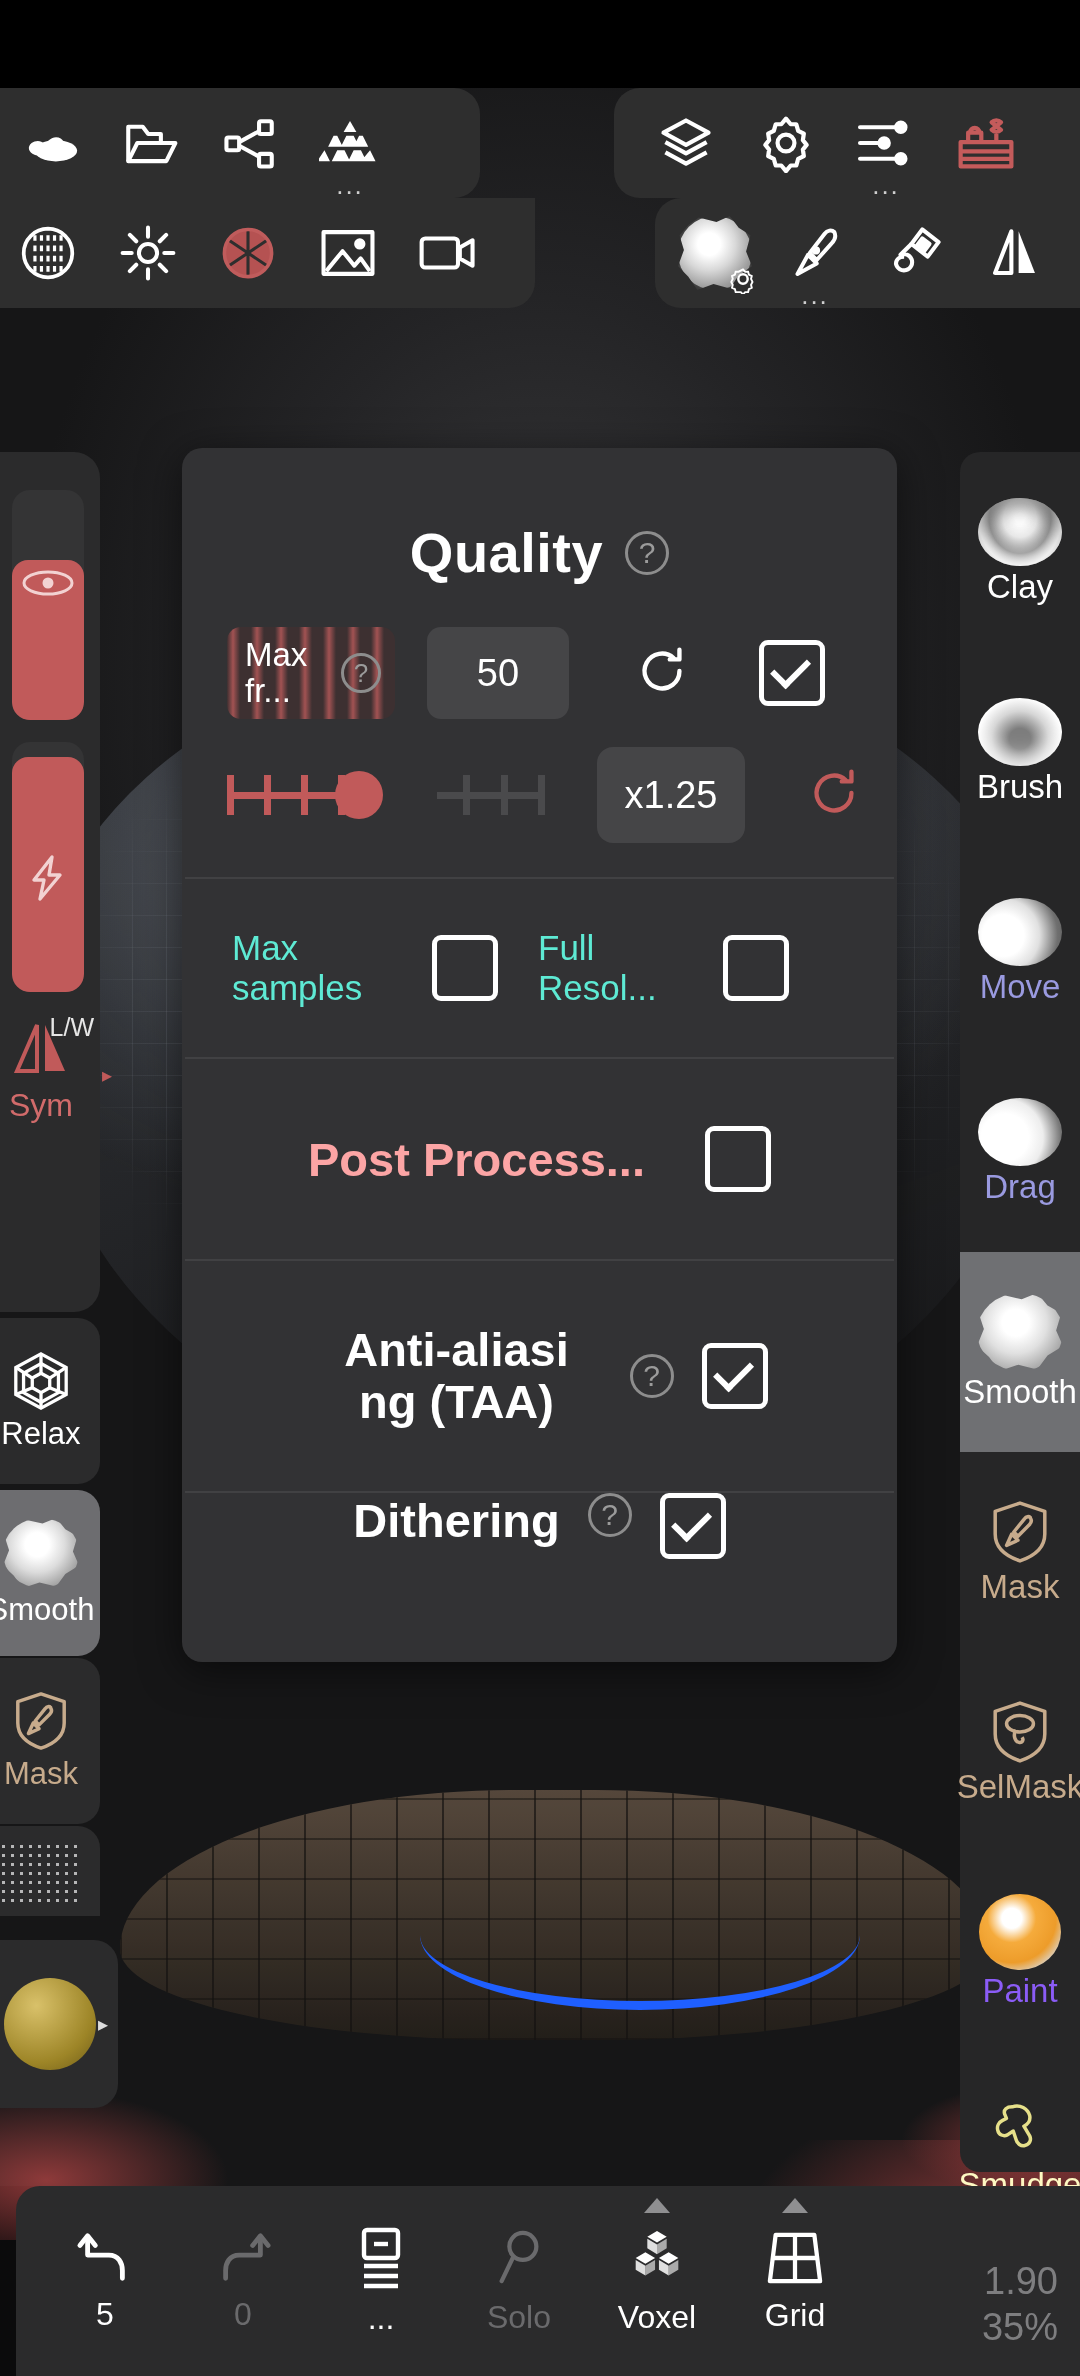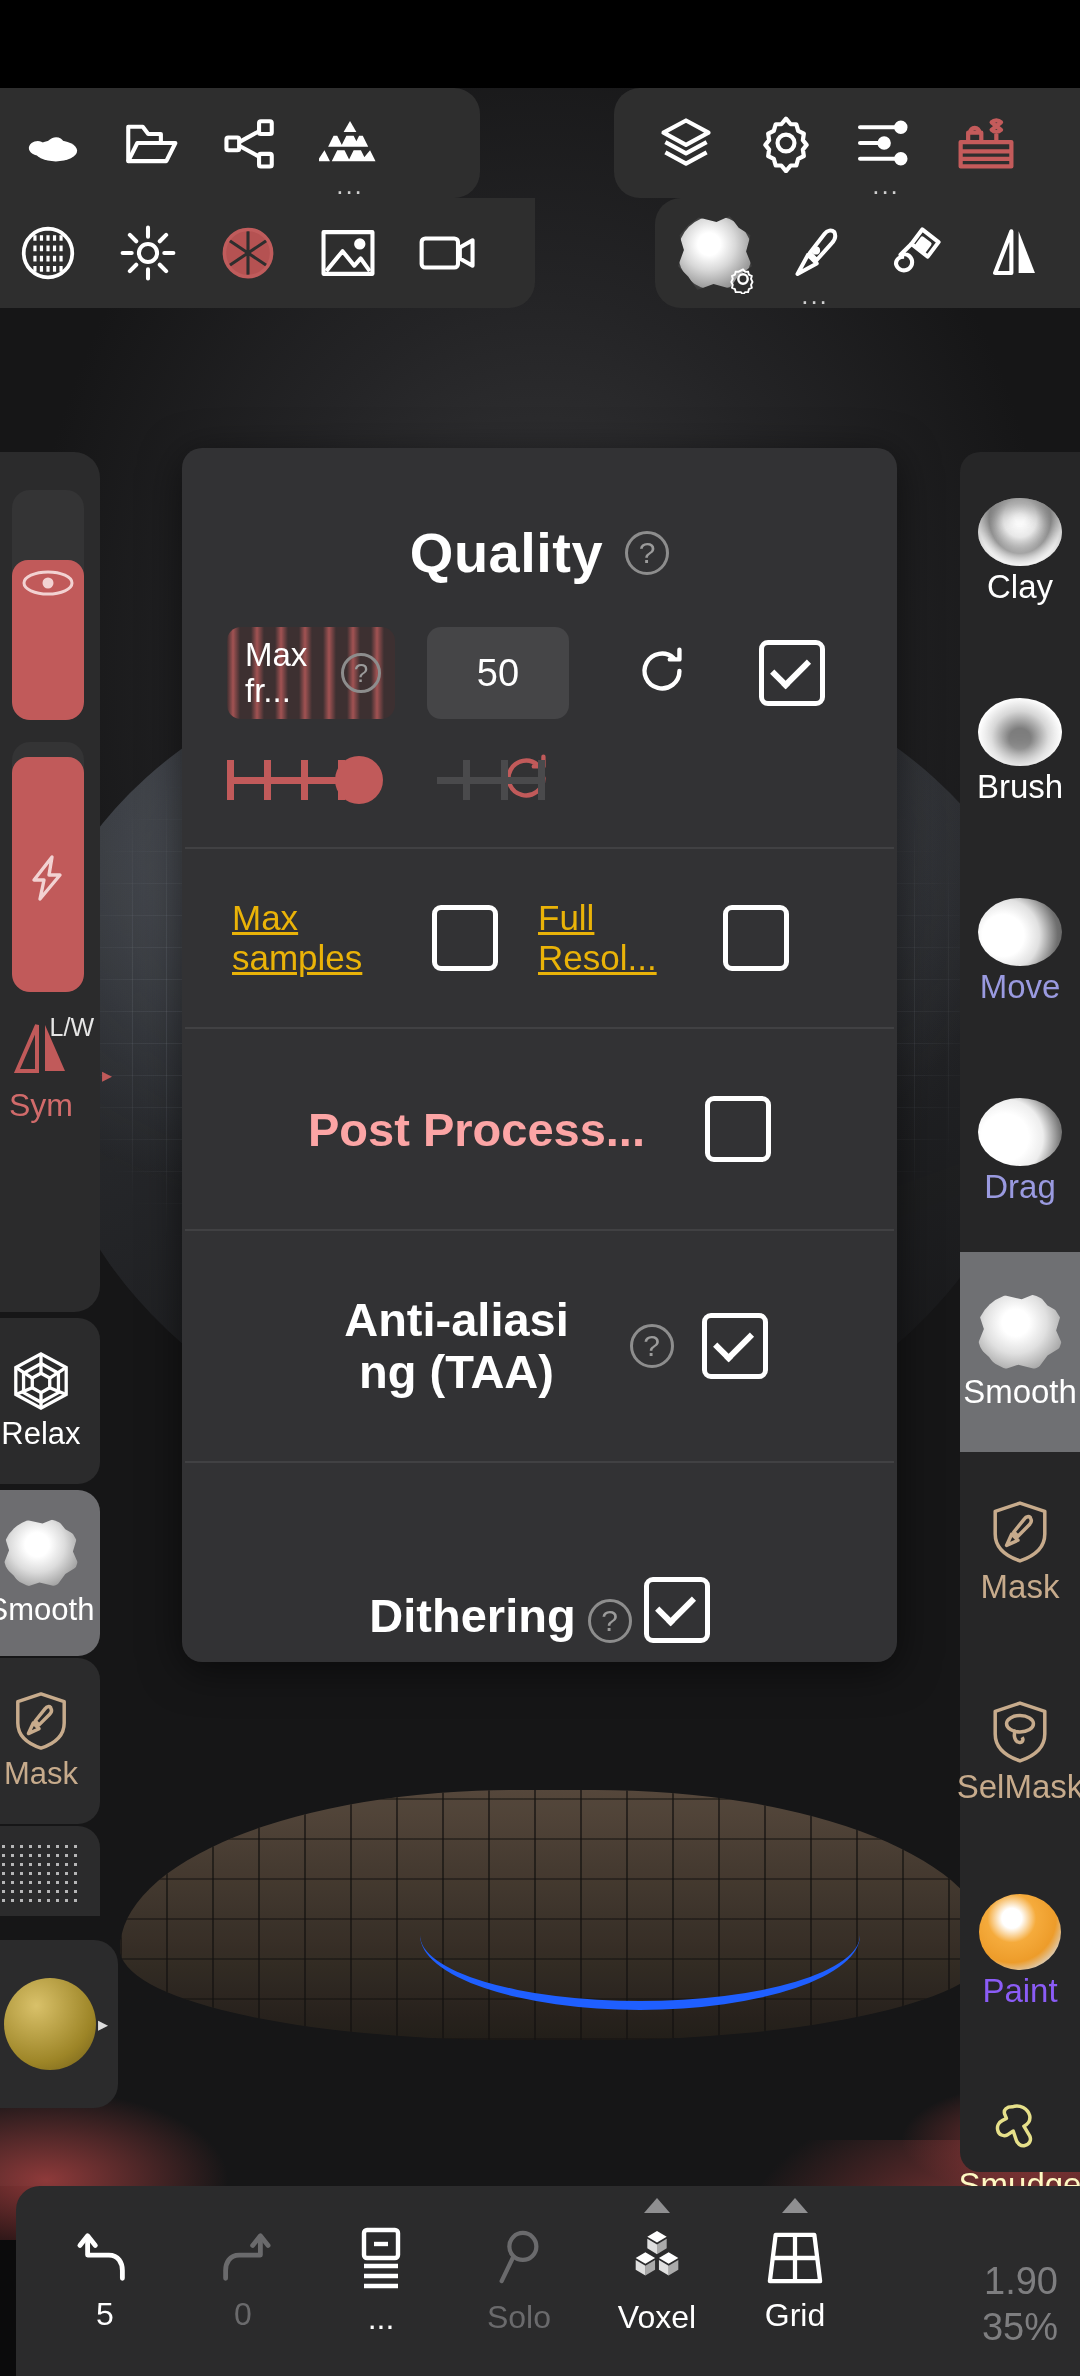--- a/index.html
+++ b/index.html
@@ -158,32 +158,32 @@
   #scale-track-right { position:absolute; left:0; top:27px; height:7px; width:108px; background:#4a4a4c; }
   #scale-right .tick { position:absolute; top:10px; width:7px; height:40px; background:#4a4a4c; }
   #scale-value { margin-left:160px; width:148px; height:96px; border-radius:16px; background:#454547;
                  display:flex; align-items:center; justify-content:center; font-size:38px; }
   #scale-reset { margin-left:58px; }
 
   .divider { height:2px; background:#414143; margin:0 3px; }
 
   #row-samples { height:178px; align-items:center; }
   #row-samples .cell { display:flex; align-items:center; gap:30px; }
-  #row-samples .cl { font-size:35px; color:#eab308; line-height:40px; width:170px;text-decoration:underline; }
+  #row-samples .cl { font-size:35px; color:#5eead4; line-height:40px; width:170px; }
   #cell-maxsamples { margin-left:50px; }
   #cell-fullres { margin-left:40px; }
   #cell-fullres .cl { width:155px; }
 
   #row-post { height:200px; align-items:center; justify-content:center; gap:60px; }
   #post-label { font-size:47px; font-weight:bold; color:#fca5a5; }
 
   #row-taa { height:230px; align-items:center; justify-content:center; gap:28px; }
   #taa-label { font-size:47px; font-weight:bold; text-align:center; line-height:52px; width:290px; }
 
-  #row-dither { height:180px; align-items:flex-end; justify-content:center; gap:12px; }
+  #row-dither { height:180px; align-items:flex-start; justify-content:center; gap:28px; }
   #dither-label { font-size:47px; font-weight:bold; }
 
   
   #bottom-bar { position:absolute; left:16px; bottom:0; width:1330px; height:190px;
                 background:#2b2b2c; border-radius:24px 24px 0 0; display:flex; align-items:center; }
   .bb-item { width:138px; height:190px; display:flex; flex-direction:column;
              align-items:center; justify-content:center; gap:10px; position:relative; }
   .bb-item .bl { font-size:32px; }
   .bb-item.dim { color:#6a6a6c; }
   .bb-item .caret-up { position:absolute; top:12px; width:0; height:0;
@@ -517,20 +517,21 @@
       <div class="tick" style="left:74px"></div>
       <div class="tick" style="left:111px"></div>
       <div class="thumb"></div>
       <div id="scale-right">
         <div id="scale-track-right"></div>
         <div class="tick" style="left:26px"></div>
         <div class="tick" style="left:64px"></div>
         <div class="tick" style="left:101px"></div>
       </div>
     </div>
+    <div id="scale-value">x1.25</div>
     <span id="scale-reset">
       <svg width="62" height="62" viewBox="0 0 64 64" fill="none" stroke="#c15a5a" stroke-width="4.5" stroke-linecap="round">
         <path d="M50 32a18 18 0 11-6-13.4"></path>
           <path d="M50 10v10H40" stroke-linejoin="round"></path>
         </svg>
     </span>
   </div>
 
   <div class="divider"></div>
 

